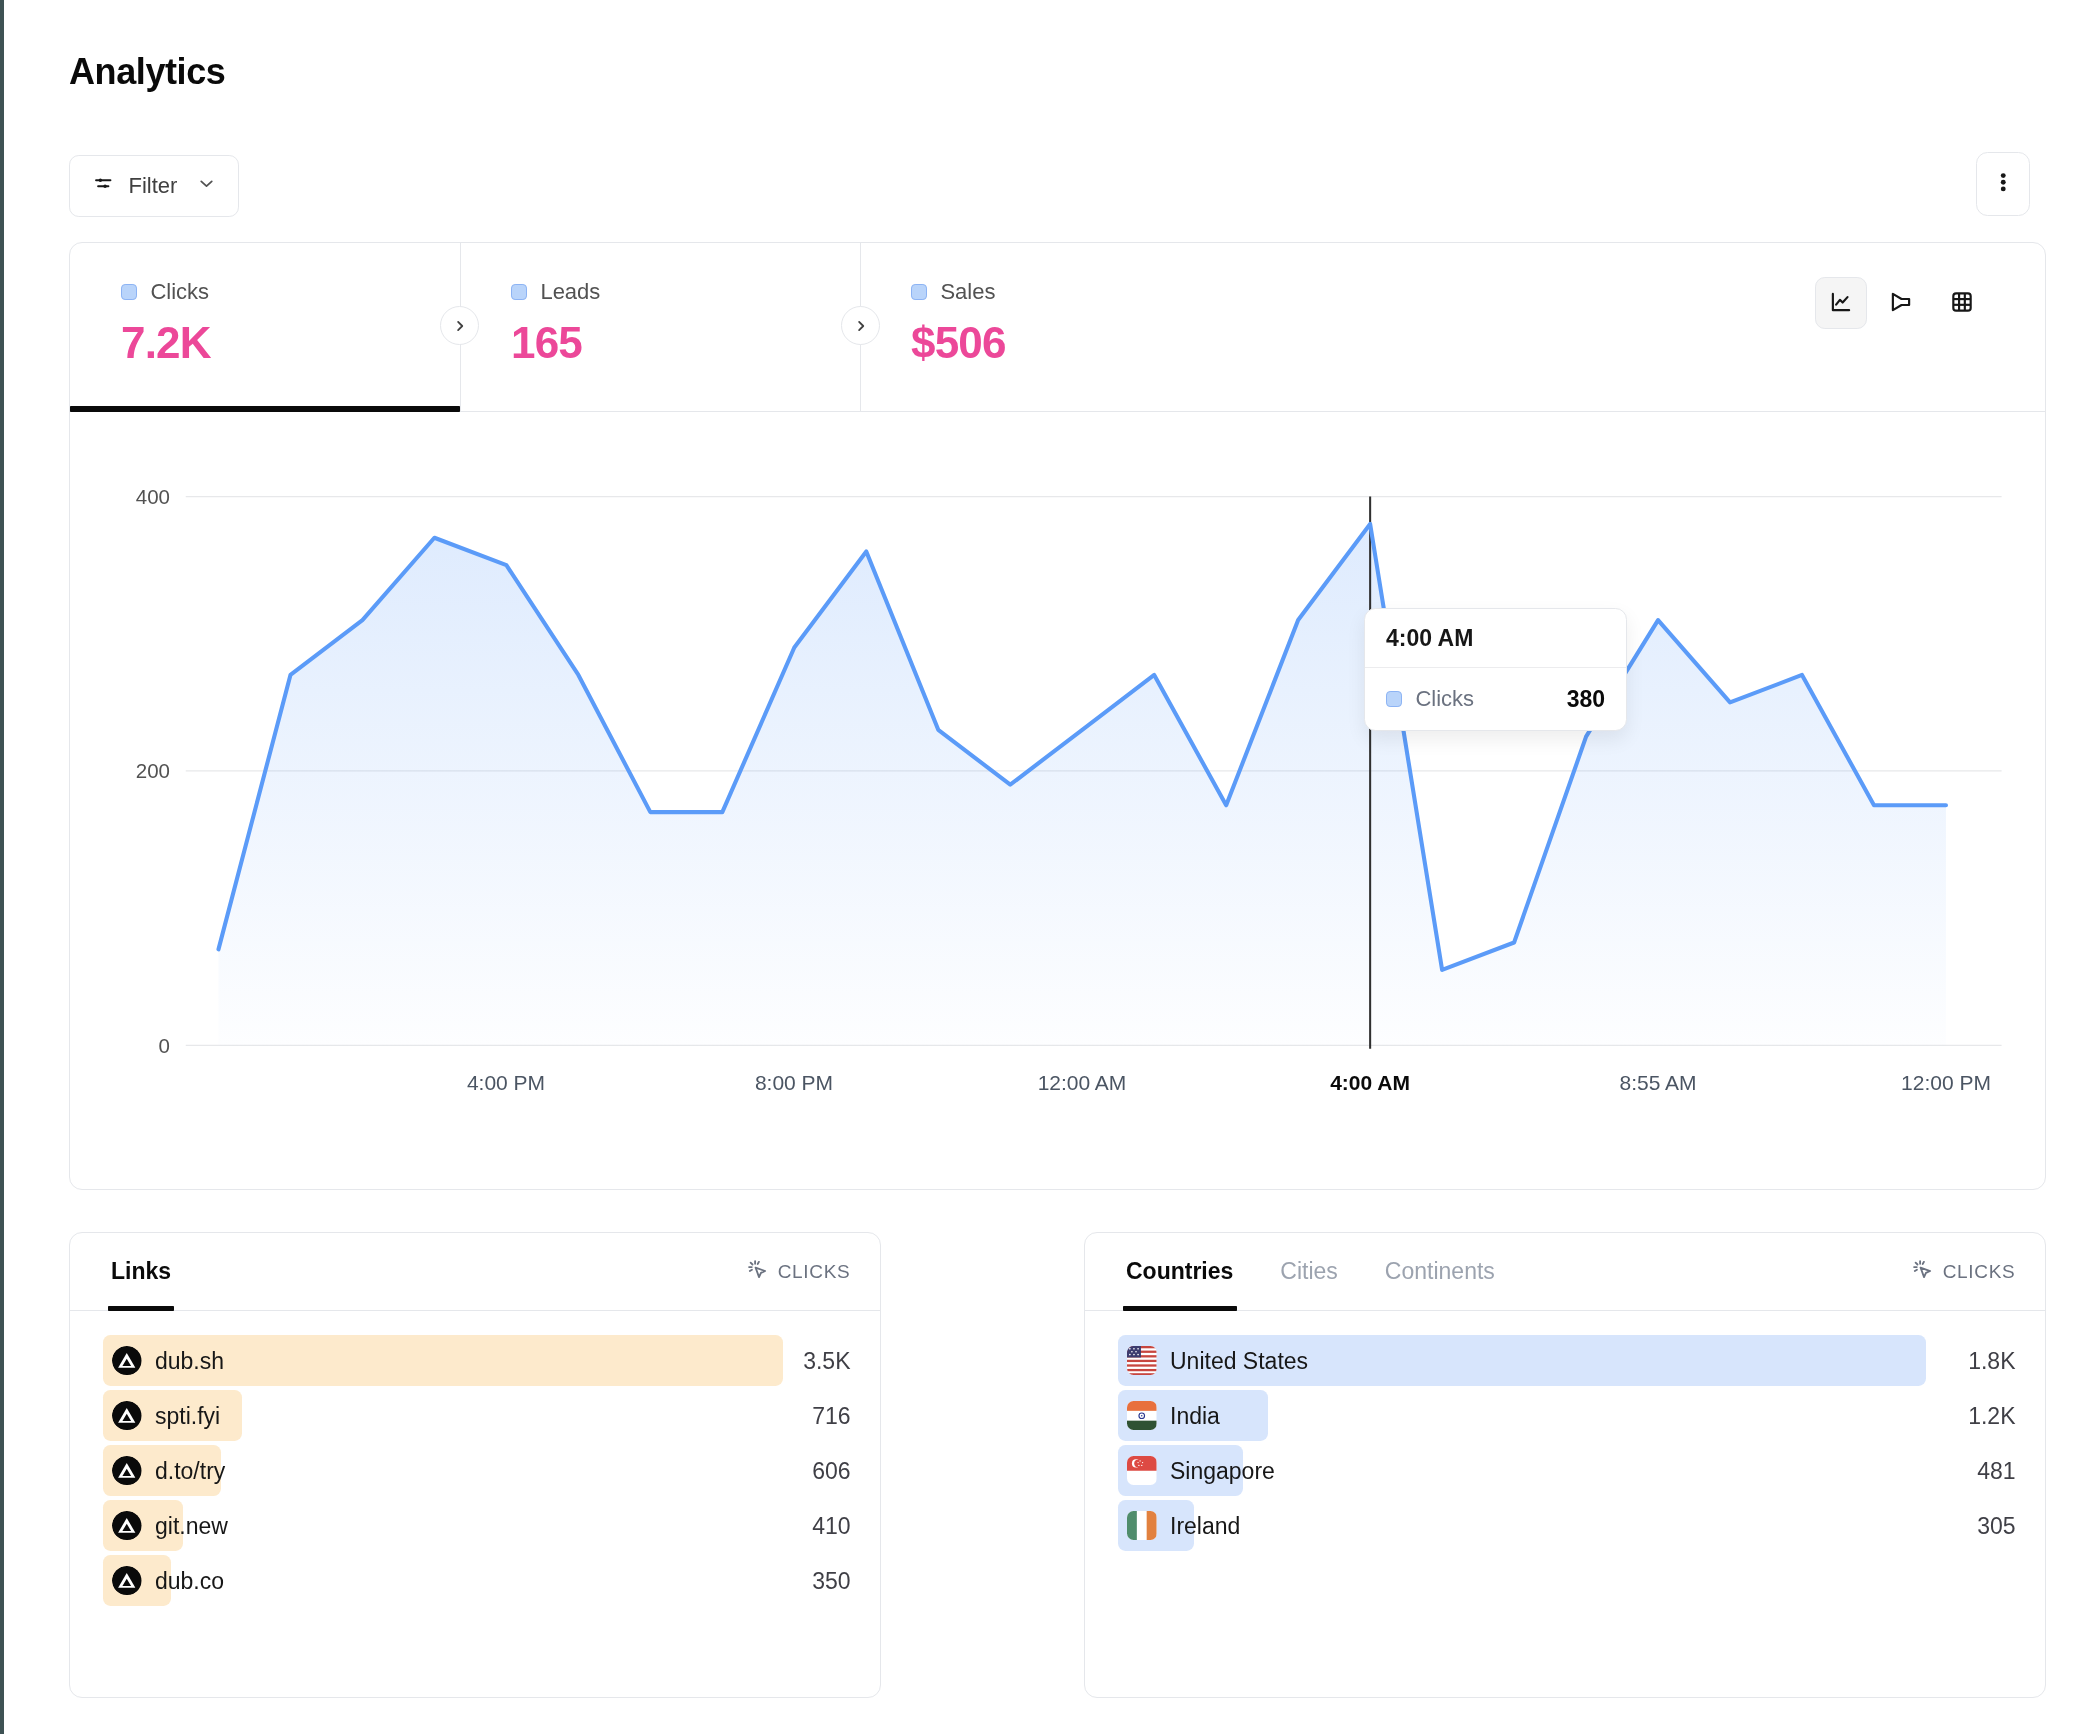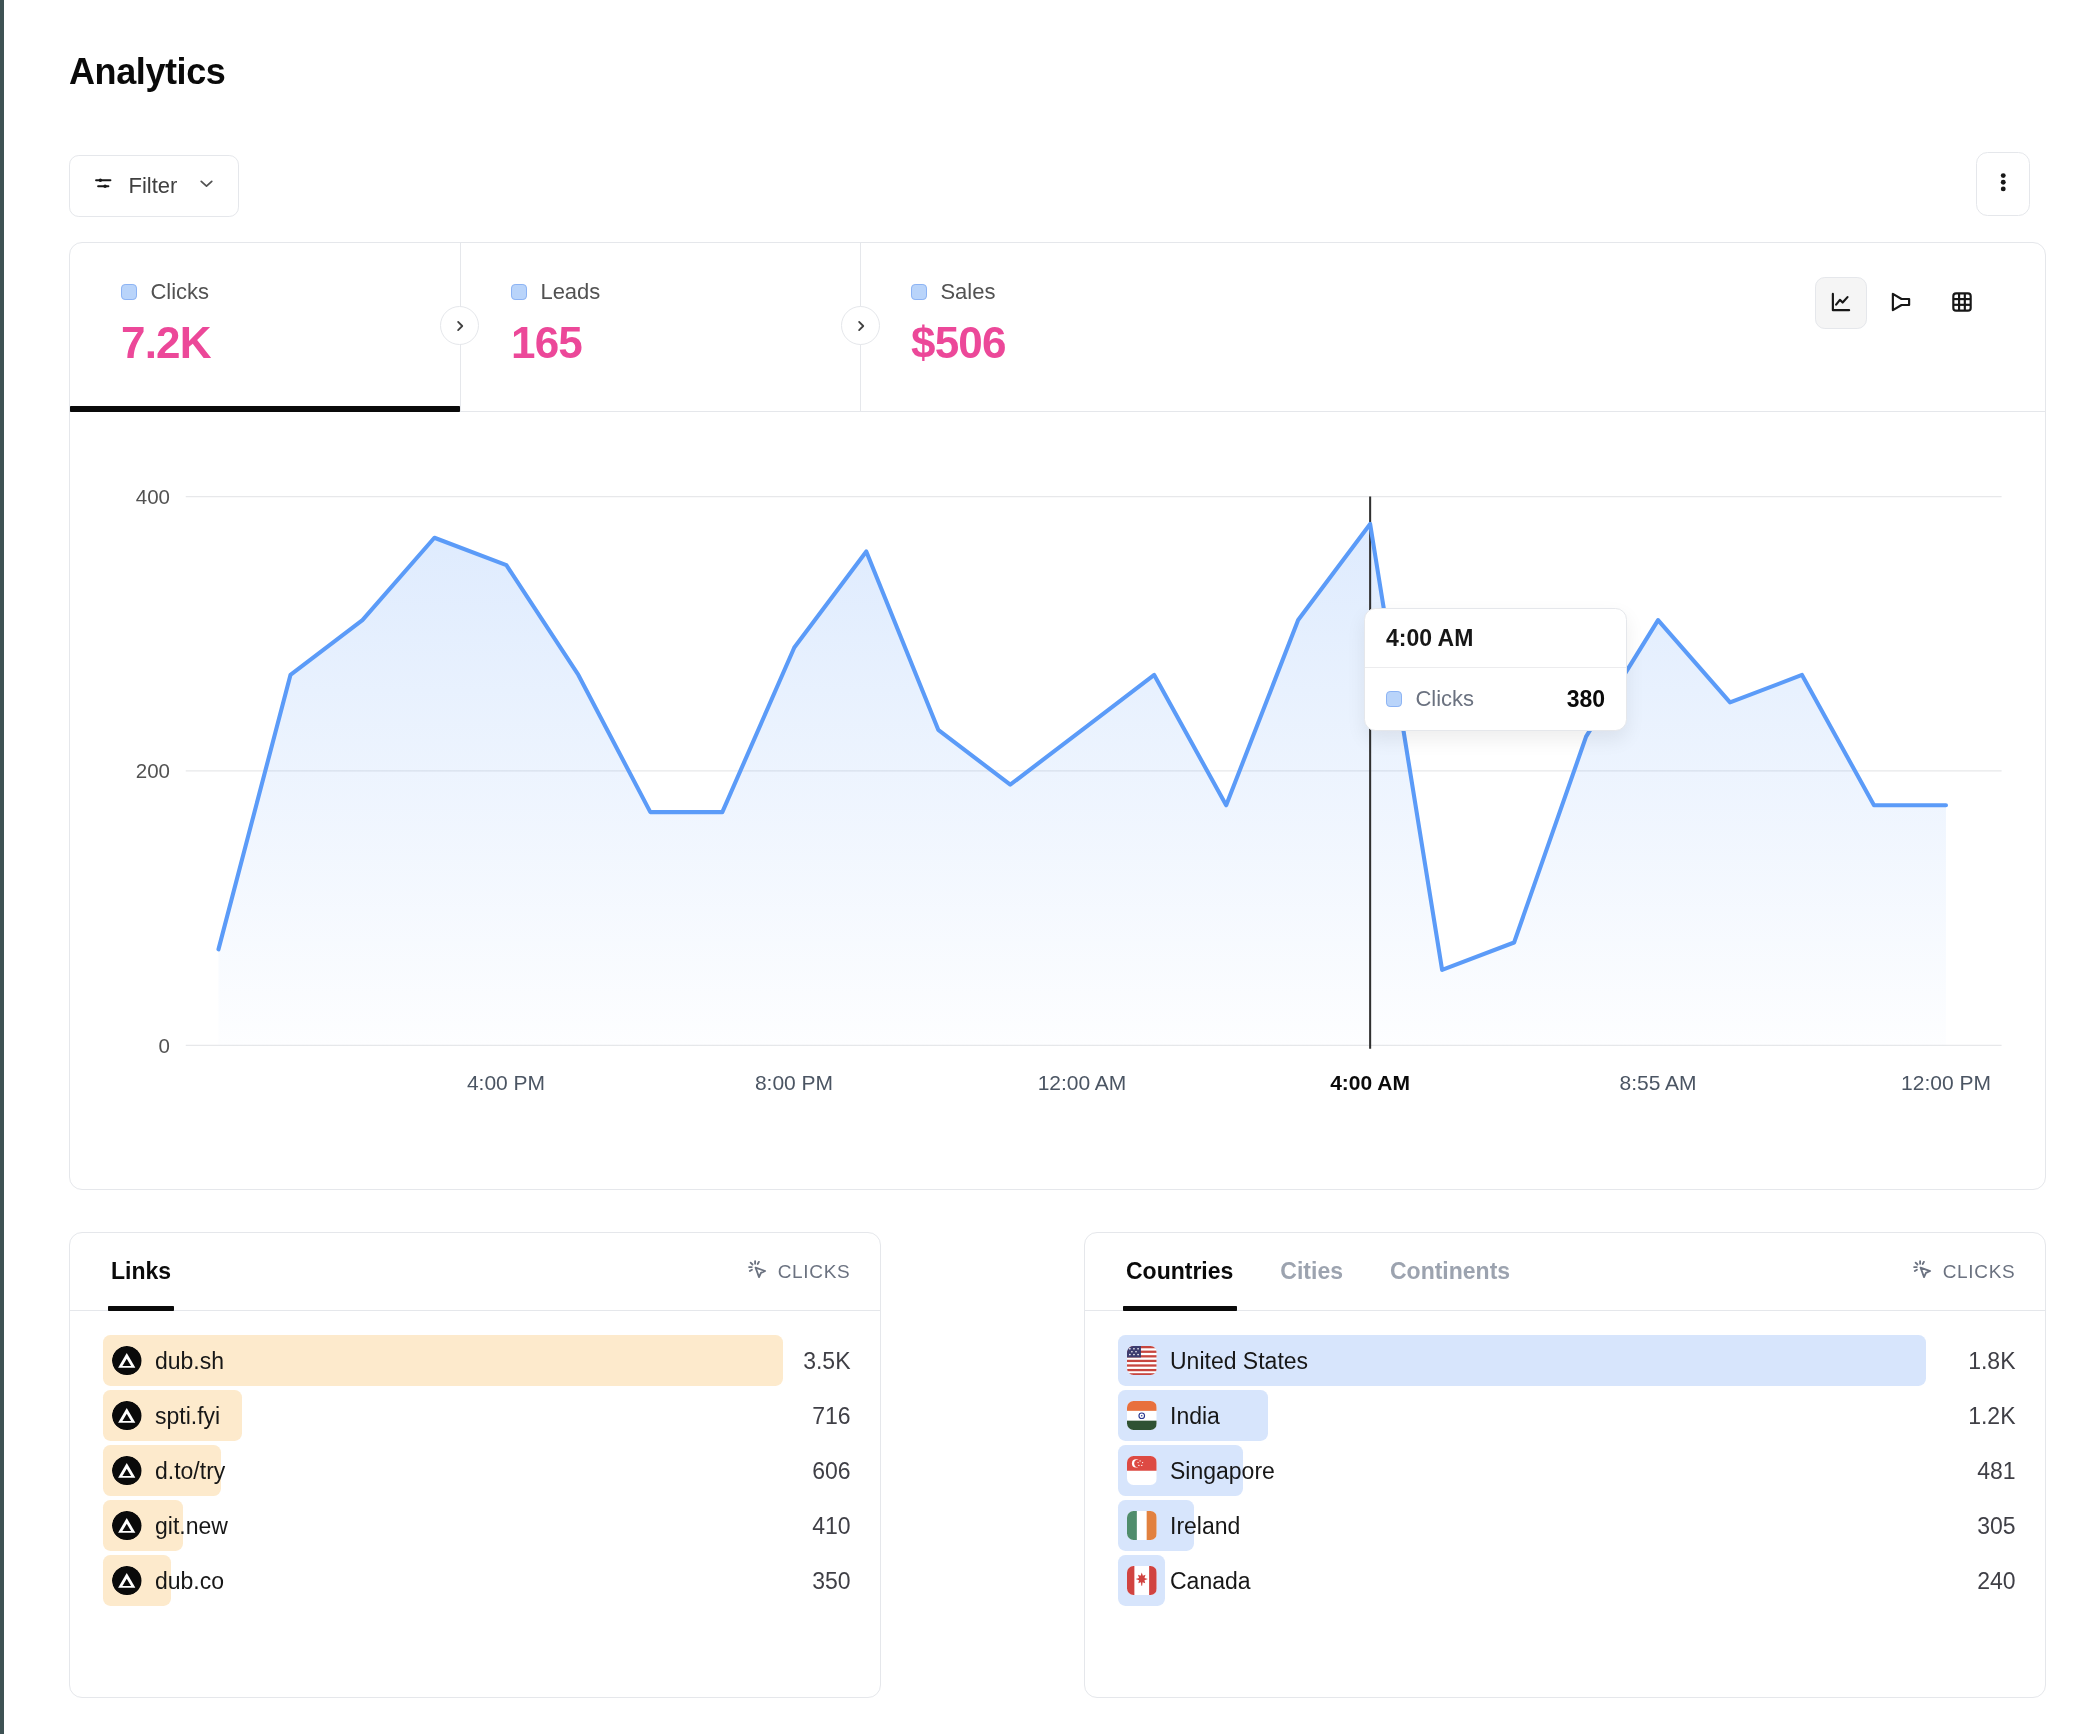--- a/index.html
+++ b/index.html
@@ -51,21 +51,21 @@
   #tooltip-value { font-size:23px; font-weight:700; color:#0a0a0a; }
 
   
   .panel { border:1.2px solid #e5e7eb; border-radius:13px; background:#fff; }
   #links-panel { left:69px; top:1232px; width:812px; height:466px; }
   #geo-panel { left:1084px; top:1232px; width:962px; height:466px; }
   .panel-header { position:absolute; left:0; top:0; width:100%; height:78px;
     border-bottom:1.2px solid #e5e7eb; display:flex; align-items:center; padding:0 29.5px 0 41px; }
   .panel-tabs { display:flex; gap:47px; height:100%; align-items:center; }
   .panel-tab { position:relative; height:100%; display:flex; align-items:center;
-    font-size:23px; color:#9ca3af; font-weight:700; cursor:pointer; }
+    font-size:23px; color:#9ca3af; font-weight:400; cursor:pointer; }
   .panel-tab.active { color:#0a0a0a; font-weight:600; }
   .panel-tab.active .tab-ink { position:absolute; left:-3.3px; right:-3.3px; bottom:-0.8px; height:4.9px; background:#0a0a0a; border-radius:0.8px; }
   .sort-chip { margin-left:auto; display:flex; align-items:center; gap:8.2px;
     font-size:19px; letter-spacing:0.7px; color:#6b7280; font-weight:500; }
   .rows { position:absolute; left:33px; right:29.5px; top:102px; }
   .bar-row { position:relative; height:51px; margin-bottom:4px; cursor:pointer; }
   .bar-fill { position:absolute; left:0; top:0; bottom:0; border-radius:7.4px; }
   .row-avatar { position:absolute; left:9px; top:10.6px; width:29.5px; height:29.5px; border-radius:50%; overflow:hidden; }
   .row-flag { position:absolute; left:9px; top:10.6px; width:29.5px; height:29.5px; border-radius:6.5px; overflow:hidden; }
   .row-label { position:absolute; left:52px; top:50%; transform:translateY(-50%); font-size:23px; color:#171717; }
@@ -381,27 +381,16 @@
         <div class="bar-row">
           <div class="bar-fill" style="width: 8.5%; background: rgb(215, 229, 252);"></div>
           <span class="row-flag"><svg width="29.5" height="29.5" viewBox="0 0 36 36">
               <rect width="36" height="36" fill="#fff"></rect>
               <rect width="12" height="36" fill="#508d6c"></rect>
               <rect x="24" width="12" height="36" fill="#e2813f"></rect>
             </svg></span>
           <span class="row-label">Ireland</span>
           <span class="row-value">305</span>
         </div>
-        <div class="bar-row">
-          <div class="bar-fill" style="width: 5.2%; background: rgb(215, 229, 252);"></div>
-          <span class="row-flag"><svg width="29.5" height="29.5" viewBox="0 0 36 36">
-              <rect width="36" height="36" fill="#fff"></rect>
-              <rect width="9" height="36" fill="#d14340"></rect>
-              <rect x="27" width="9" height="36" fill="#d14340"></rect>
-              <path fill="#d14340" d="M18 8 l1.4 3.8 3.2-1-1.3 3.7 4.2 1.5 -4.2 1.5 0.9 3.6 -3.2-1.3 -0.5 4.2 h-1 l-0.5-4.2 -3.2 1.3 0.9-3.6 -4.2-1.5 4.2-1.5 -1.3-3.7 3.2 1 z"></path>
-            </svg></span>
-          <span class="row-label">Canada</span>
-          <span class="row-value">240</span>
-        </div>
       </div>
   </div>
 </div>
 
 
 </body></html>

